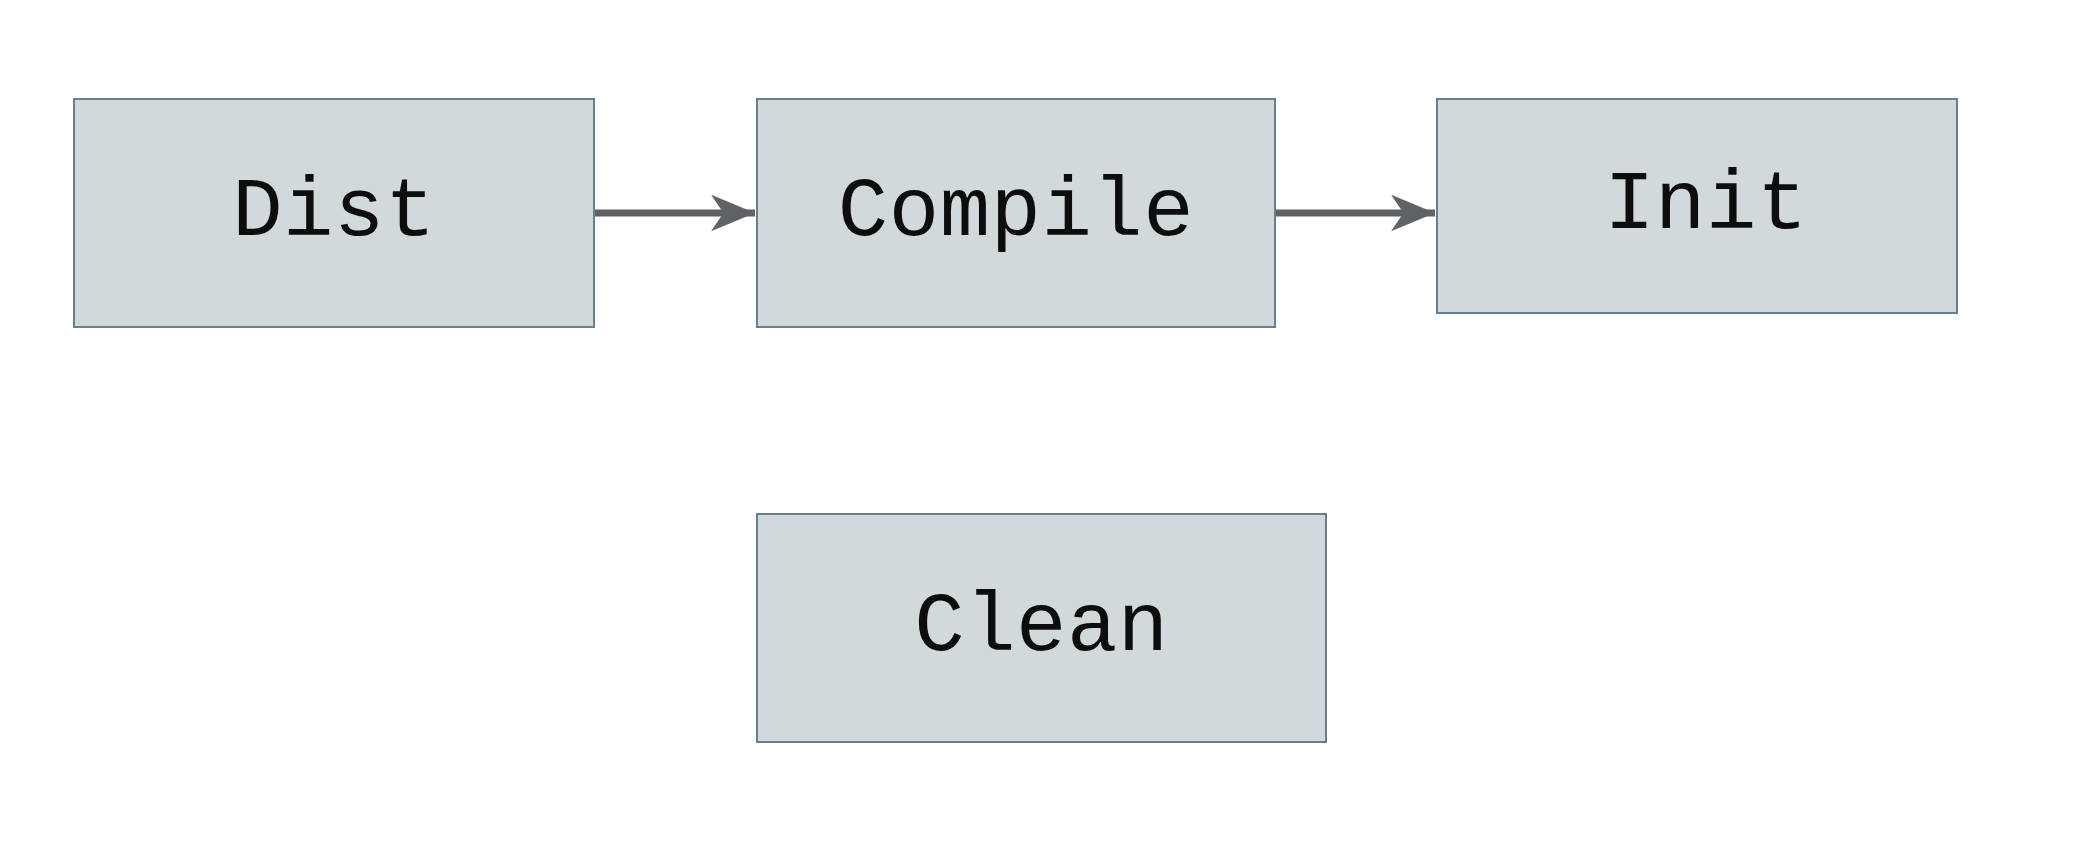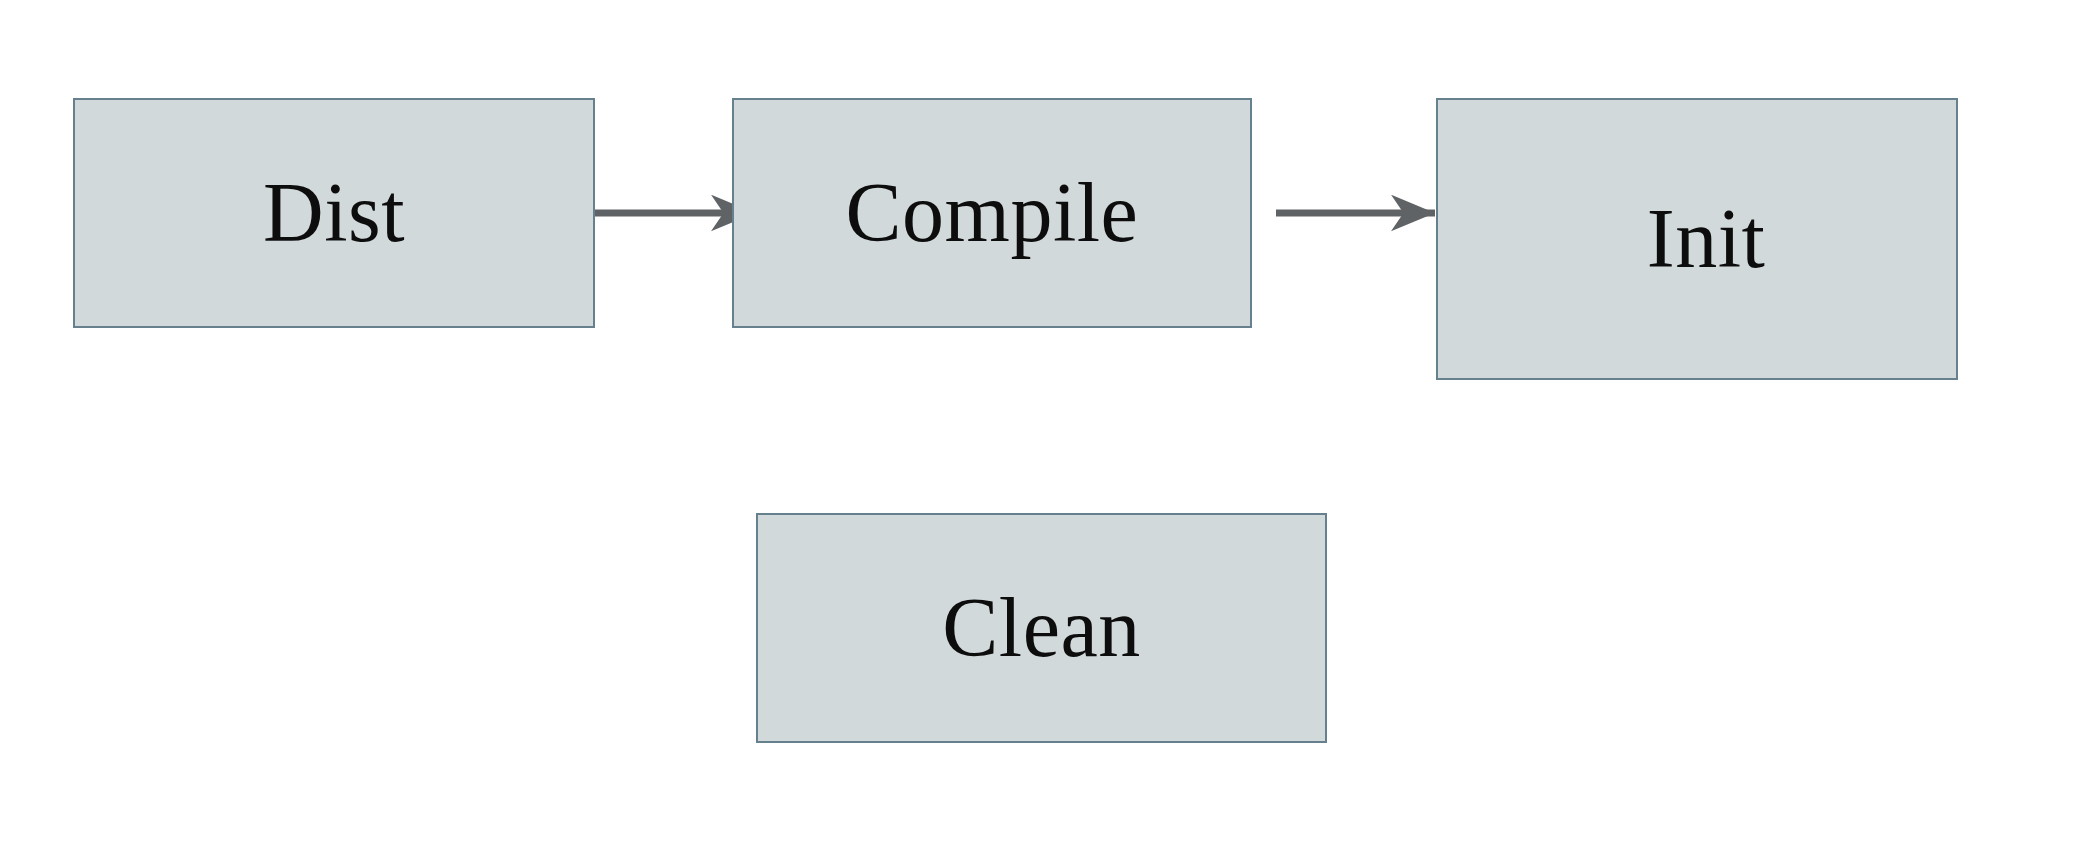--- a/index.html
+++ b/index.html
@@ -2,21 +2,21 @@
 <html><head>
 <meta charset="utf-8">
 <style>
   html, body { margin: 0; padding: 0; background: #ffffff; }
   .canvas {
     position: relative;
     width: 2078px;
     height: 848px;
     background: #ffffff;
     overflow: hidden;
-    font-family: Liberation Serif, serif;
+    font-family: Liberation Mono, monospace;
   }
   .edges-layer {
     position: absolute;
     left: 0; top: 0;
     pointer-events: none;
   }
   .node {
     position: absolute;
     box-sizing: border-box;
     background: #d2d9db;
@@ -24,22 +24,22 @@
     display: flex;
     align-items: center;
     justify-content: center;
     font-size: 84px;
     line-height: 1;
     color: #0d0d0d;
     letter-spacing: 0.5px;
     white-space: nowrap;
   }
   #node-dist    { left: 73px;   top: 98px;  width: 522px; height: 230px; }
-  #node-compile { left: 732px;  top: 98px;  width: 520px; height: 230px; }
-  #node-init    { left: 1436px; top: 98px;  width: 522px; height: 282px; padding-left: 18px; }
+  #node-compile { left: 756px;  top: 98px;  width: 520px; height: 230px; }
+  #node-init    { left: 1436px; top: 98px;  width: 522px; height: 216px; padding-left: 18px; }
   #node-clean   { left: 756px;  top: 513px; width: 571px; height: 230px; }
 </style>
 </head>
 <body>
 
 <div class="canvas">
 
   <svg class="edges-layer" width="2078" height="848" viewBox="0 0 2078 848">
     <defs>
       <marker id="arrowhead" viewBox="0 0 12 10" refX="12" refY="5" markerWidth="44" markerHeight="37" markerUnits="userSpaceOnUse" orient="auto">

